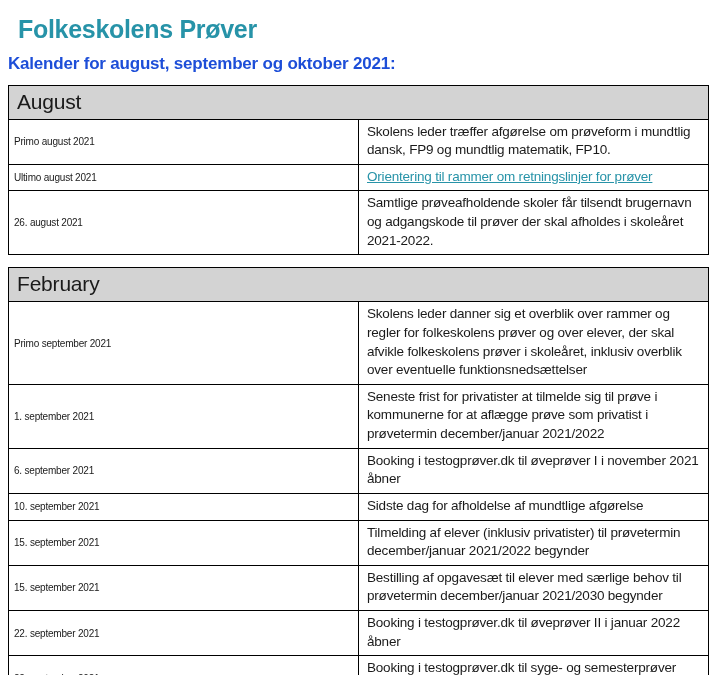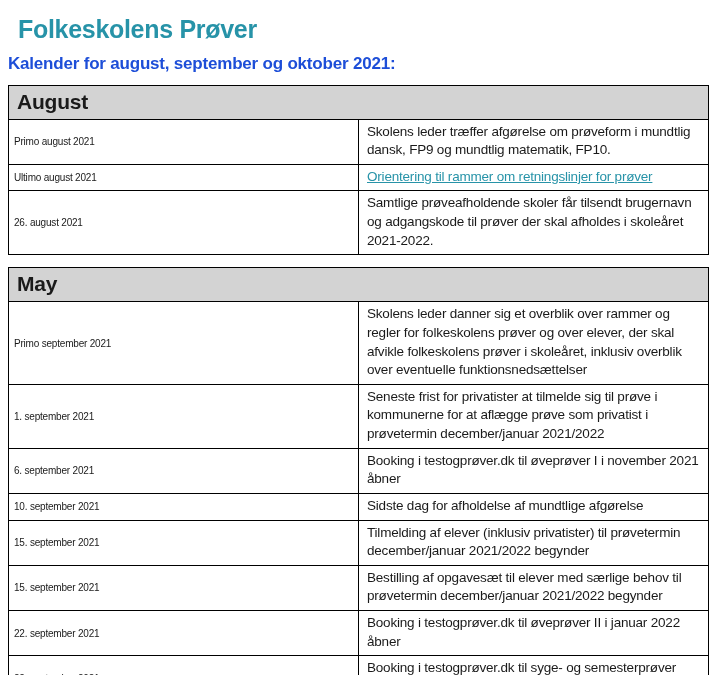--- a/index.html
+++ b/index.html
@@ -40,21 +40,21 @@
     table-layout:fixed;
   }
   table.calendar th,
   table.calendar td{
     border:1px solid var(--border);
   }
   th.month-header{
     background:var(--header-gray);
     text-align:left;
     font-size:21px;
-    font-weight:bold;
+    font-weight:normal;
     padding:4px 8px 5px 8px;
     letter-spacing:-0.2px;
   }
   td.date-cell{
     width:123px;
     padding:4px 4px 4px 5px;
     font-size:10px;
     line-height:1.3;
     vertical-align:middle;
     letter-spacing:-0.2px;
@@ -99,21 +99,21 @@
   <tr>
     <td class="date-cell">26. august 2021</td>
     <td class="desc-cell">Samtlige prøveafholdende skoler får tilsendt brugernavn og adgangskode til prøver der skal afholdes i skoleåret 2021-2022.</td>
   </tr>
 </tbody>
   </table>
 
   <table class="calendar">
     <thead>
       <tr>
-        <th colspan="2" class="month-header">May</th>
+        <th colspan="2" class="month-header">February</th>
       </tr>
     </thead>
     <tbody>
   <tr>
     <td class="date-cell">Primo september 2021</td>
     <td class="desc-cell">Skolens leder danner sig et overblik over rammer og regler for folkeskolens prøver og over elever, der skal afvikle folkeskolens prøver i skoleåret, inklusiv overblik over eventuelle funktionsnedsættelser</td>
   </tr>
 
   <tr>
     <td class="date-cell">1. september 2021</td>
@@ -130,21 +130,21 @@
     <td class="desc-cell">Sidste dag for afholdelse af mundtlige afgørelse</td>
   </tr>
 
   <tr>
     <td class="date-cell">15. september 2021</td>
     <td class="desc-cell">Tilmelding af elever (inklusiv privatister) til prøvetermin december/januar 2021/2022 begynder</td>
   </tr>
 
   <tr>
     <td class="date-cell">15. september 2021</td>
-    <td class="desc-cell">Bestilling af opgavesæt til elever med særlige behov til prøvetermin december/januar 2021/2022 begynder</td>
+    <td class="desc-cell">Bestilling af opgavesæt til elever med særlige behov til prøvetermin december/januar 2021/2030 begynder</td>
   </tr>
 
   <tr>
     <td class="date-cell">22. september 2021</td>
     <td class="desc-cell">Booking i testogprøver.dk til øveprøver II i januar 2022 åbner</td>
   </tr>
 
   <tr>
     <td class="date-cell">22. september 2021</td>
     <td class="desc-cell">Booking i testogprøver.dk til syge- og semesterprøver ved prøvetermin december/januar 2021/2022 åbner</td>

